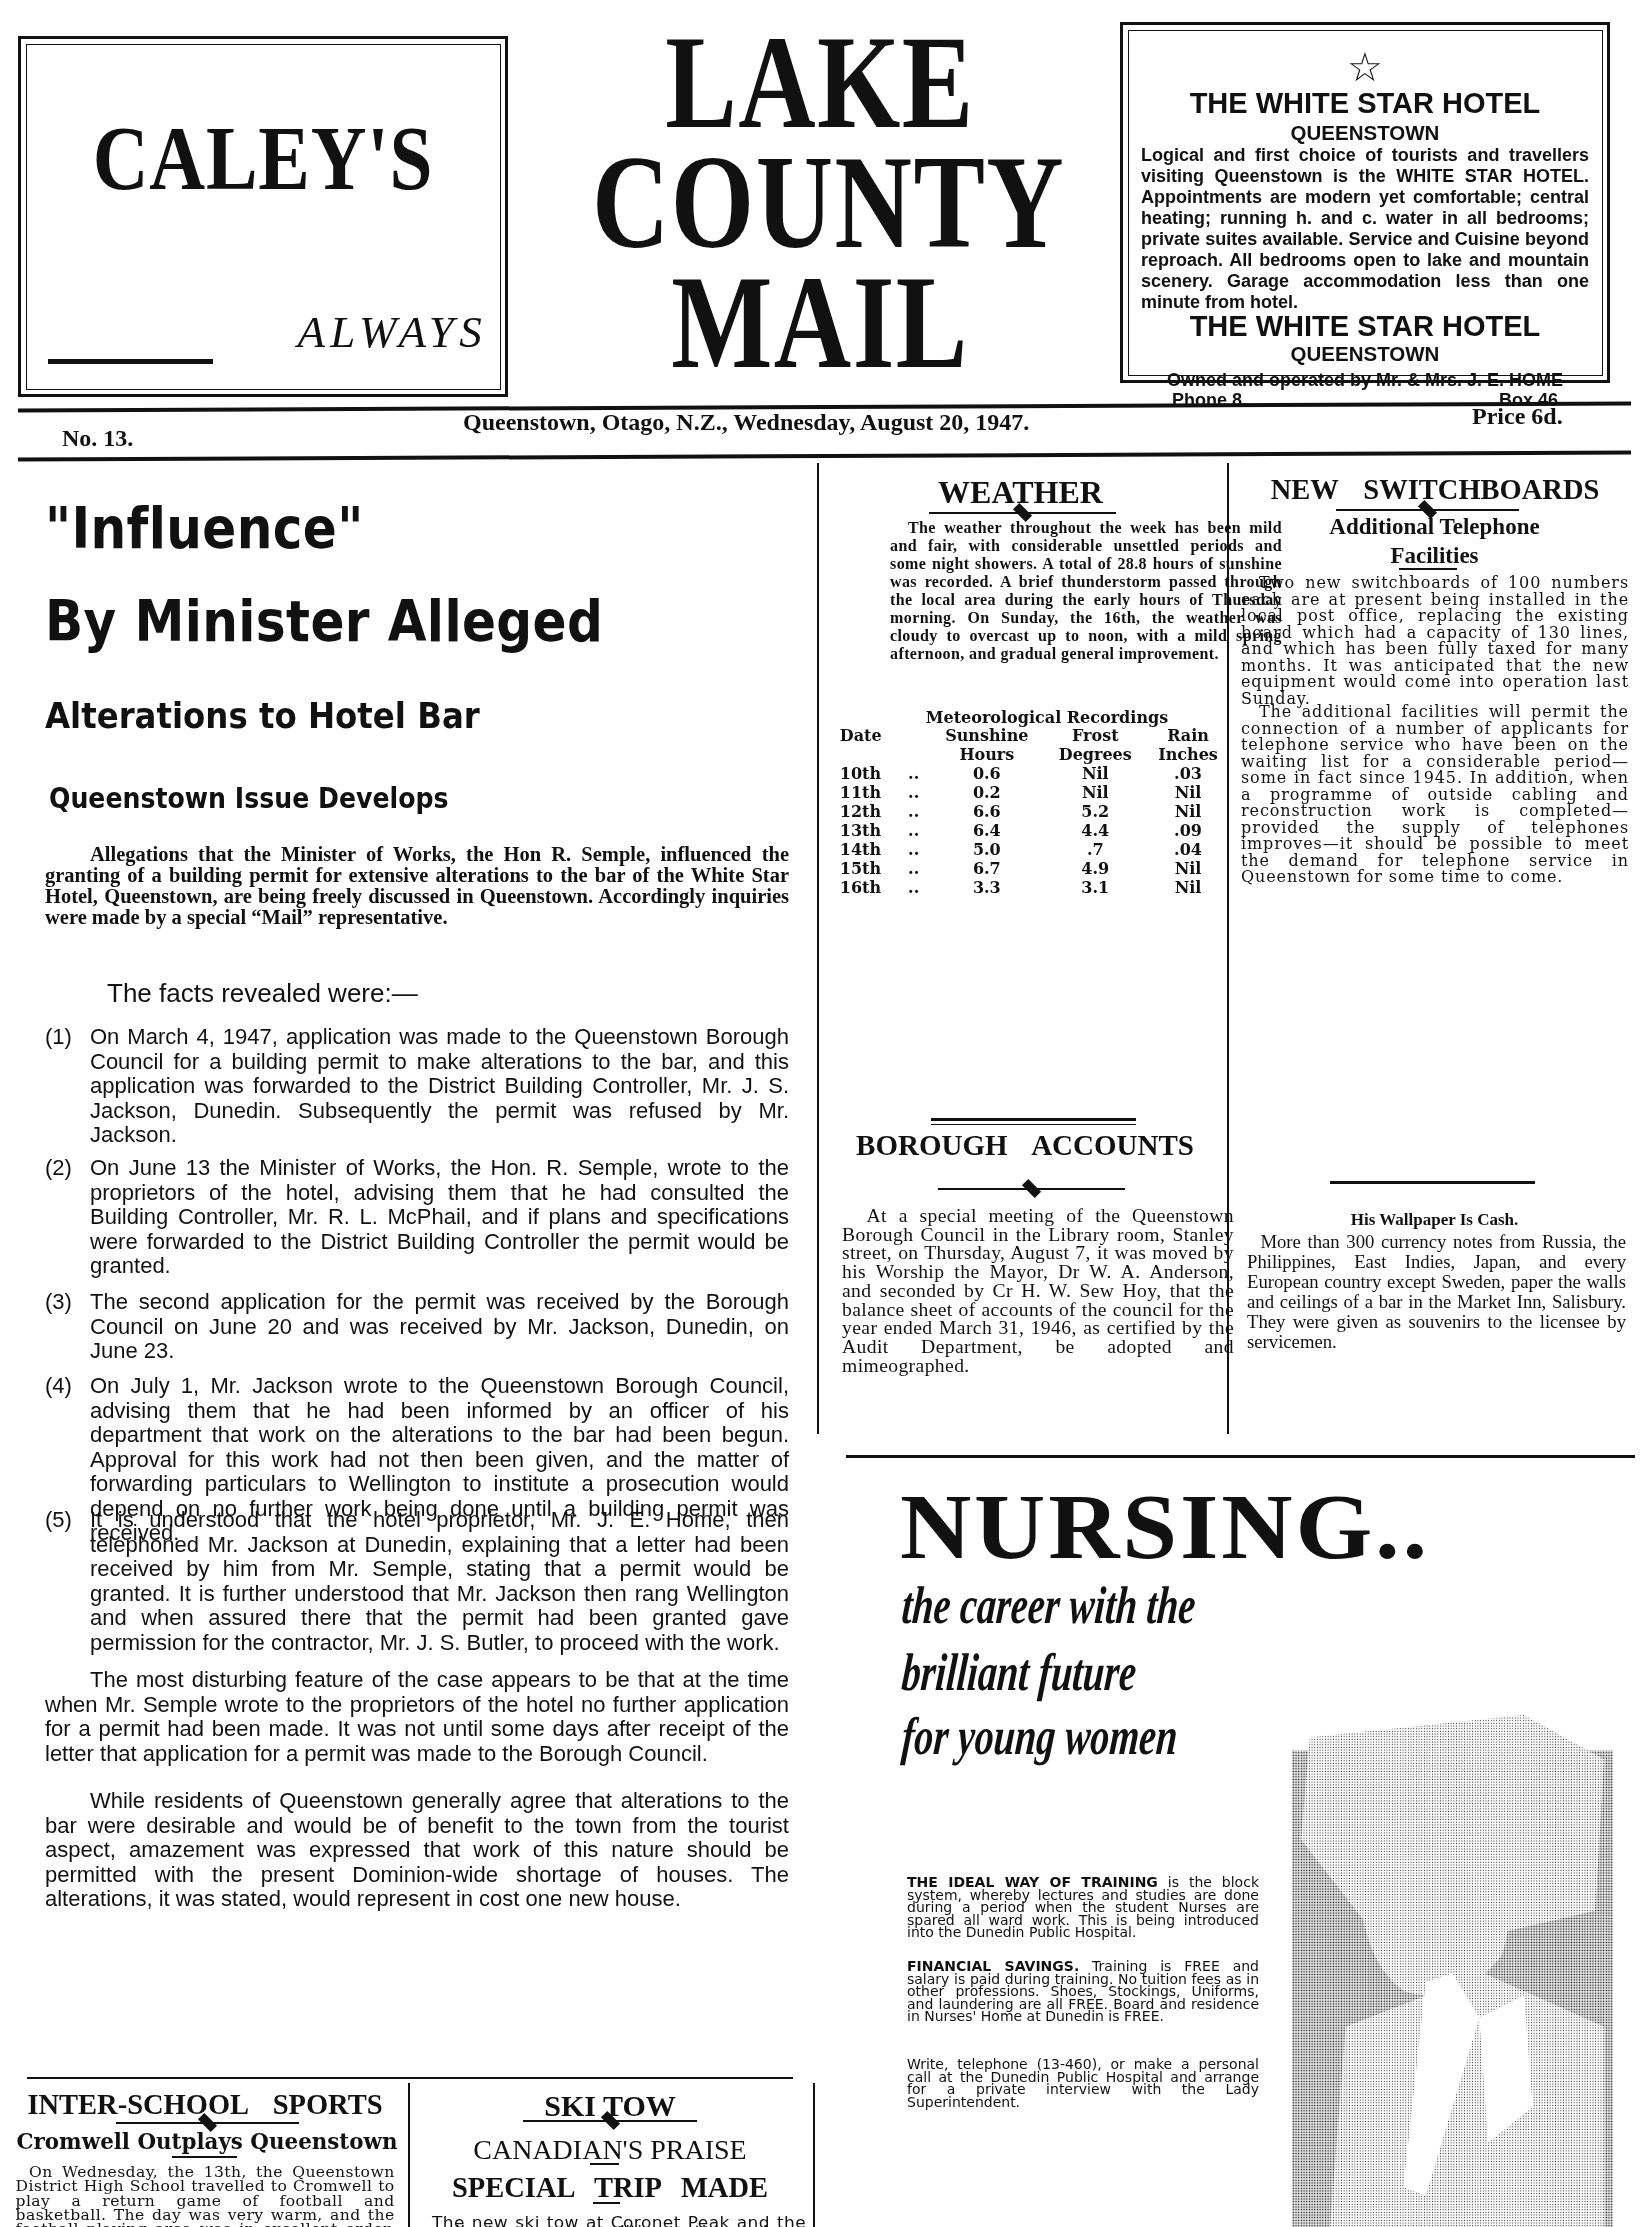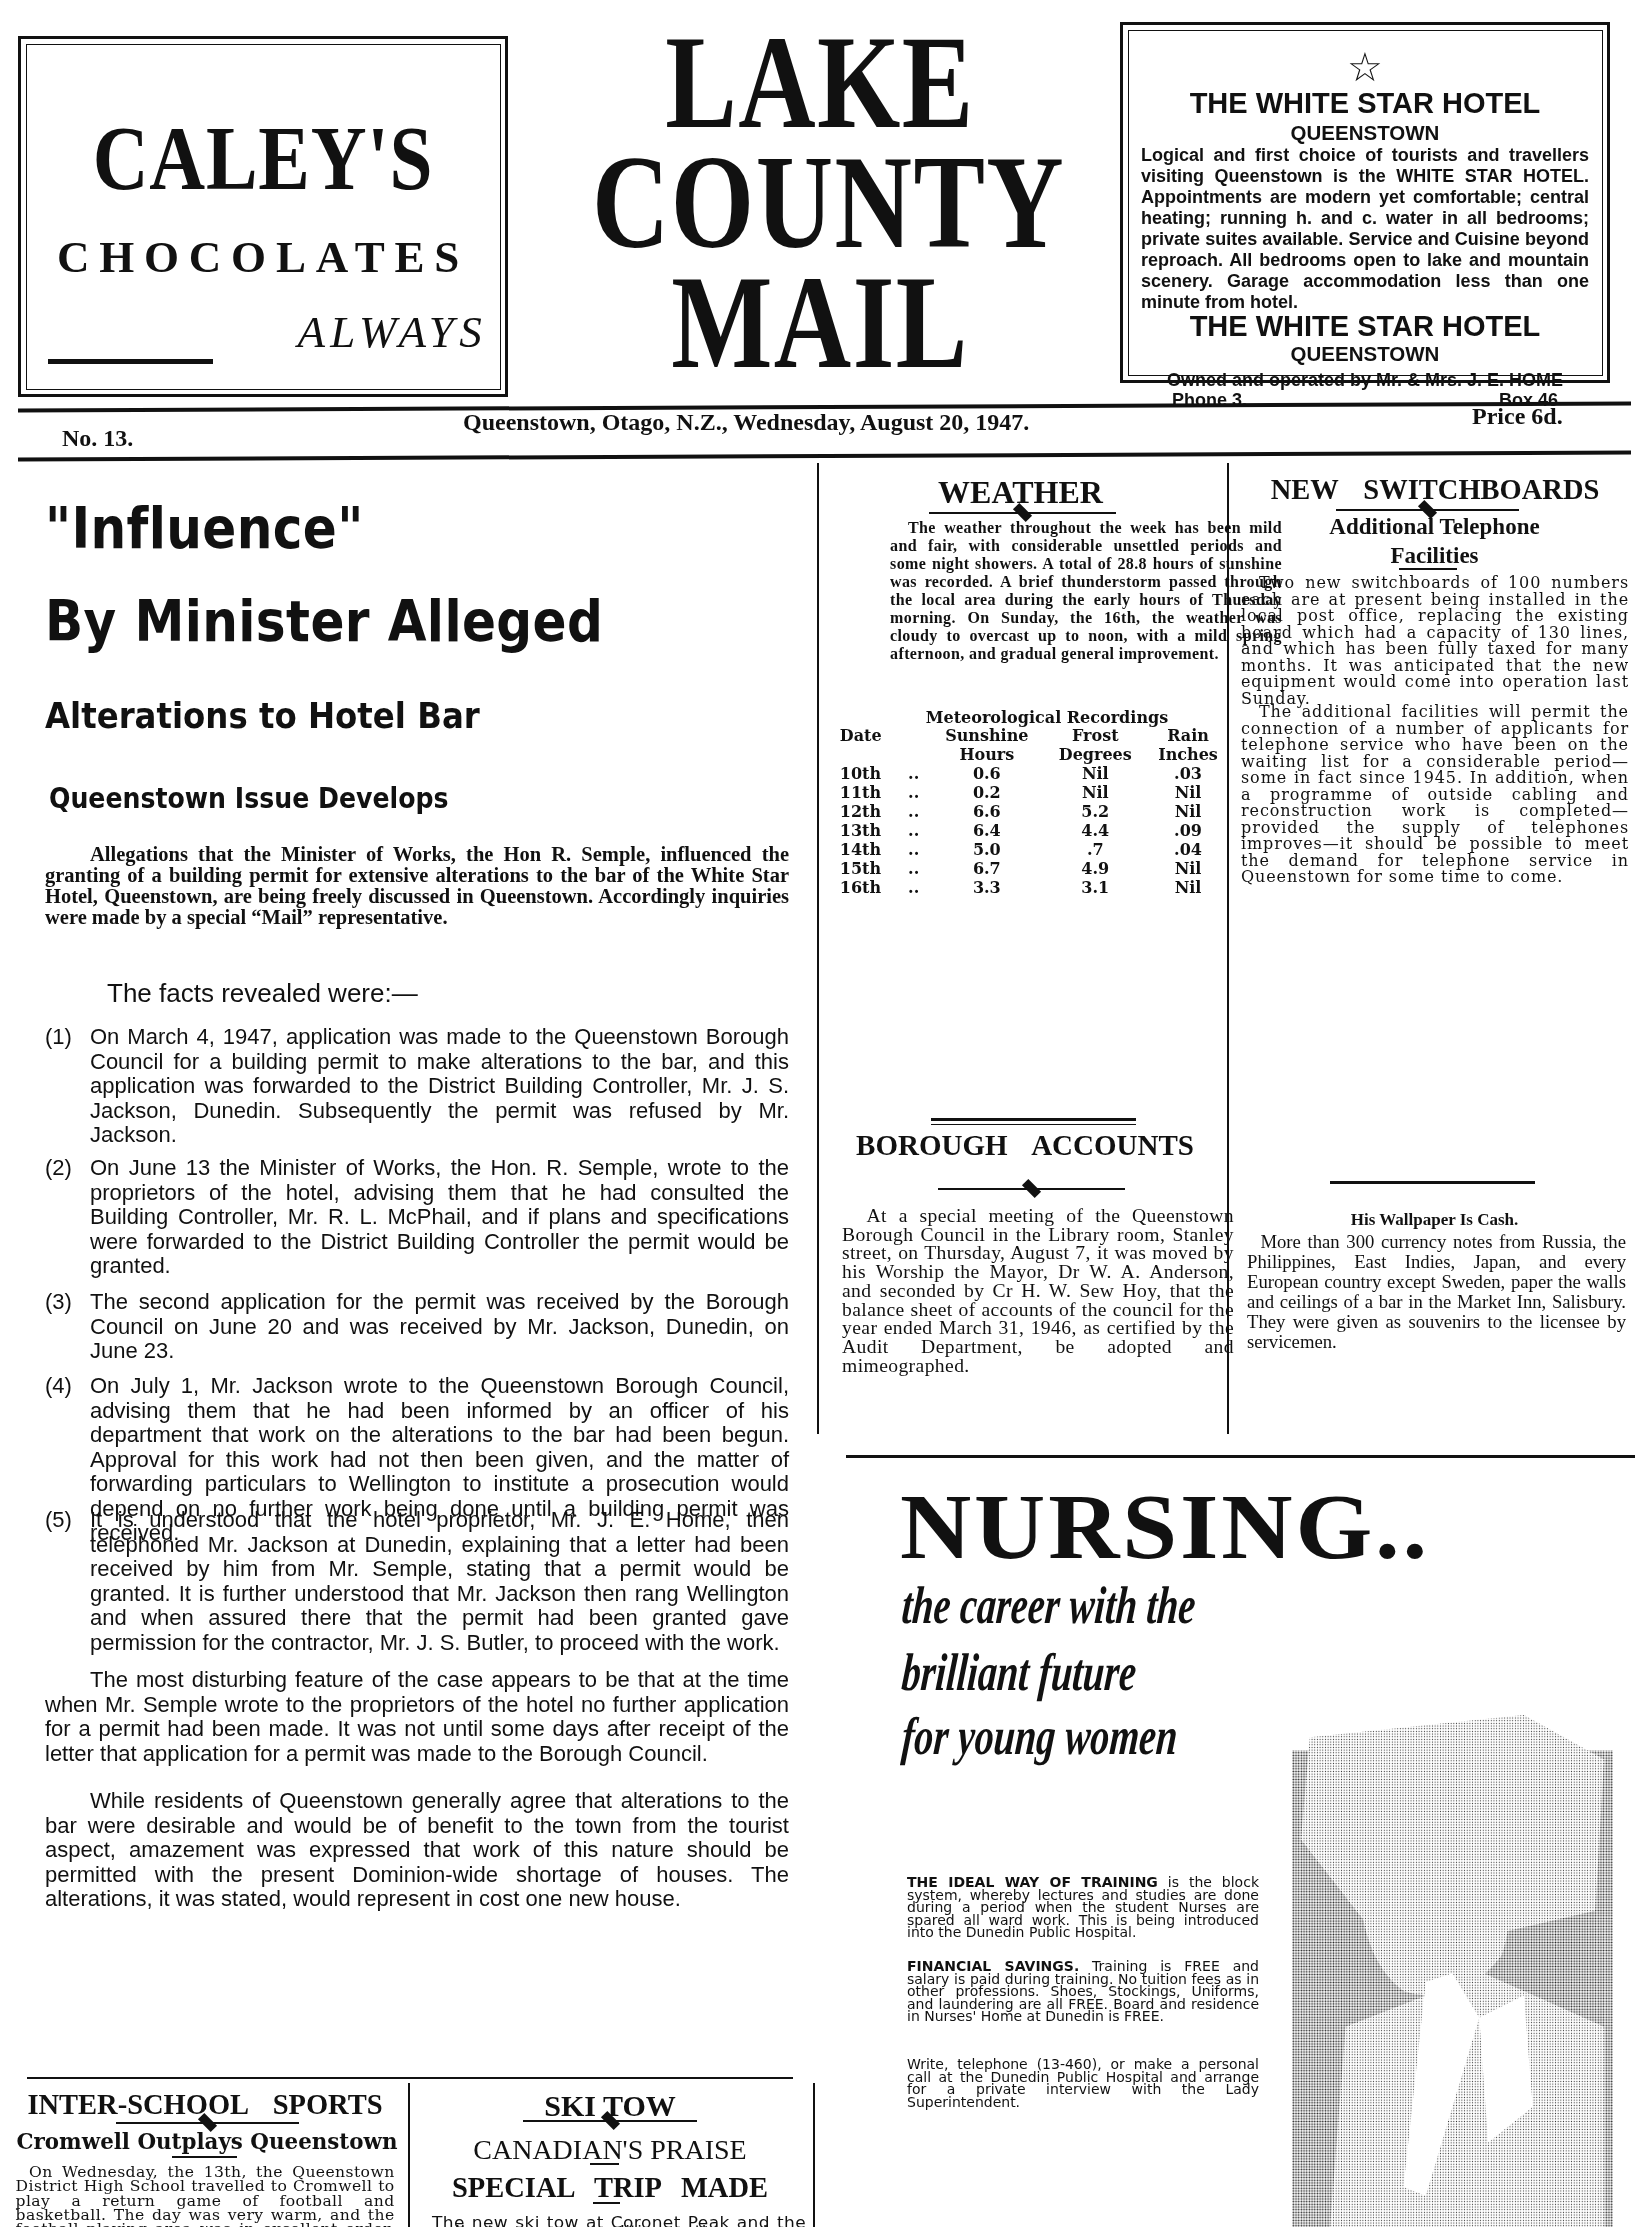--- a/index.html
+++ b/index.html
@@ -87,41 +87,40 @@
   .ski-sub { position:absolute; left:414px; width:392px; text-align:center; font-family:"Liberation Serif", serif; }
 </style>
 </head>
 <body>
 
 <div>
 
   <div class="ad-box" style="left:18px; top:36px; width:490px; height:361px;">
     <div class="inner"></div>
     <div class="caley-name">CALEY'S</div>
-    <div class="caley-choc">CHOCOLATES</div>
     <div class="caley-line"></div>
     <div class="caley-always">ALWAYS</div>
   </div>
 
   <div class="masthead-title">
     <div>LAKE</div>
     <div>COUNTY</div>
     <div>MAIL</div>
   </div>
 
   <div class="ad-box" style="left:1120px; top:22px; width:490px; height:361px;">
     <div class="inner"></div>
     <div class="hotel-star">☆</div>
     <div class="hotel-name" style="top:62px;">THE WHITE STAR HOTEL</div>
     <div class="hotel-town" style="top:96px;">QUEENSTOWN</div>
     <div class="hotel-body">Logical and first choice of tourists and travellers visiting Queenstown is the WHITE STAR HOTEL. Appointments are modern yet comfortable; central heating; running h. and c. water in all bedrooms; private suites available. Service and Cuisine beyond reproach. All bedrooms open to lake and mountain scenery. Garage accommodation less than one minute from hotel.</div>
     <div class="hotel-name" style="top:285px;">THE WHITE STAR HOTEL</div>
     <div class="hotel-town" style="top:317px;">QUEENSTOWN</div>
     <div class="hotel-owned">Owned and operated by Mr. &amp; Mrs. J. E. HOME</div>
-    <div class="hotel-phone">Phone 3.</div>
+    <div class="hotel-phone">Phone 8.</div>
     <div class="hotel-box">Box 46</div>
   </div>
 </div>
 
 <div class="rule" style="left:18px; top:405px; width:1613px; height:3.6px; transform: rotate(-0.25deg);"></div>
 <div class="dateline" style="left:45px; top:425px;margin-left:17px;">No. 13.</div>
 <div class="dateline" style="left:463px;">Queenstown, Otago, N.Z., Wednesday, August 20, 1947.</div>
 <div class="dateline" style="left:1472px; top:403px;">Price 6d.</div>
 <div class="rule" style="left:18px; top:454px; width:1613px; height:3.6px; transform: rotate(-0.25deg);"></div>
 

